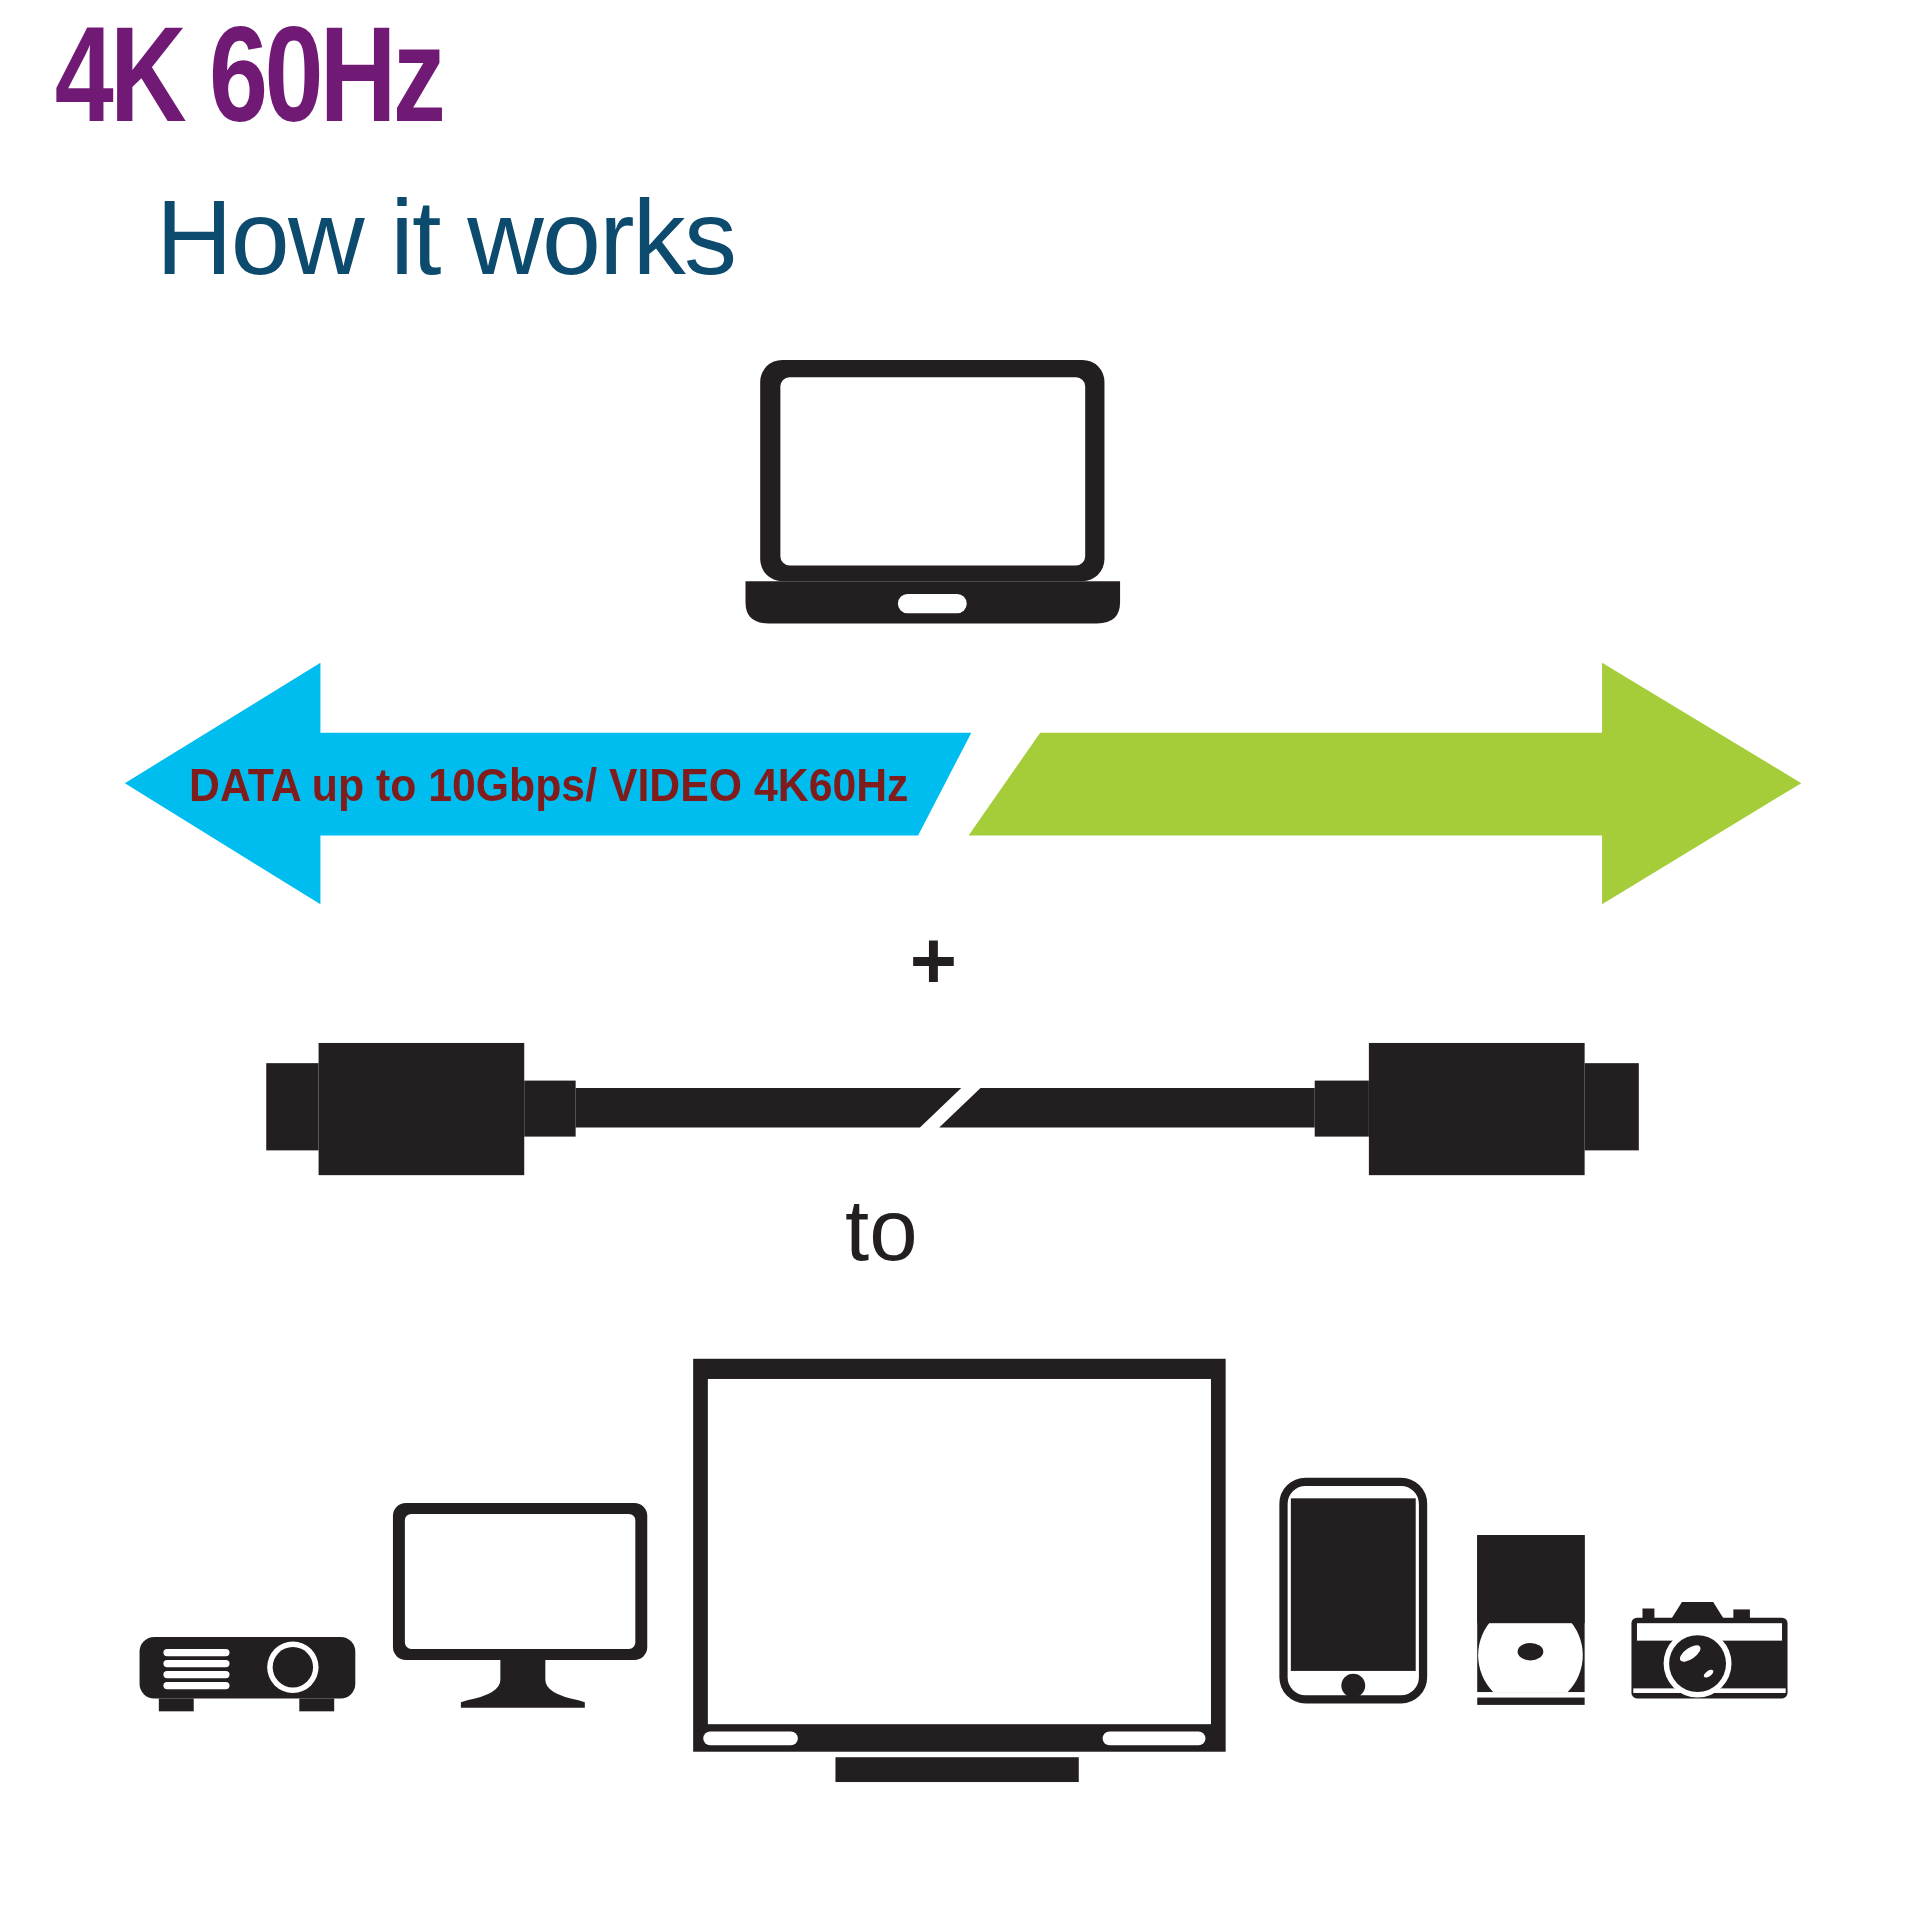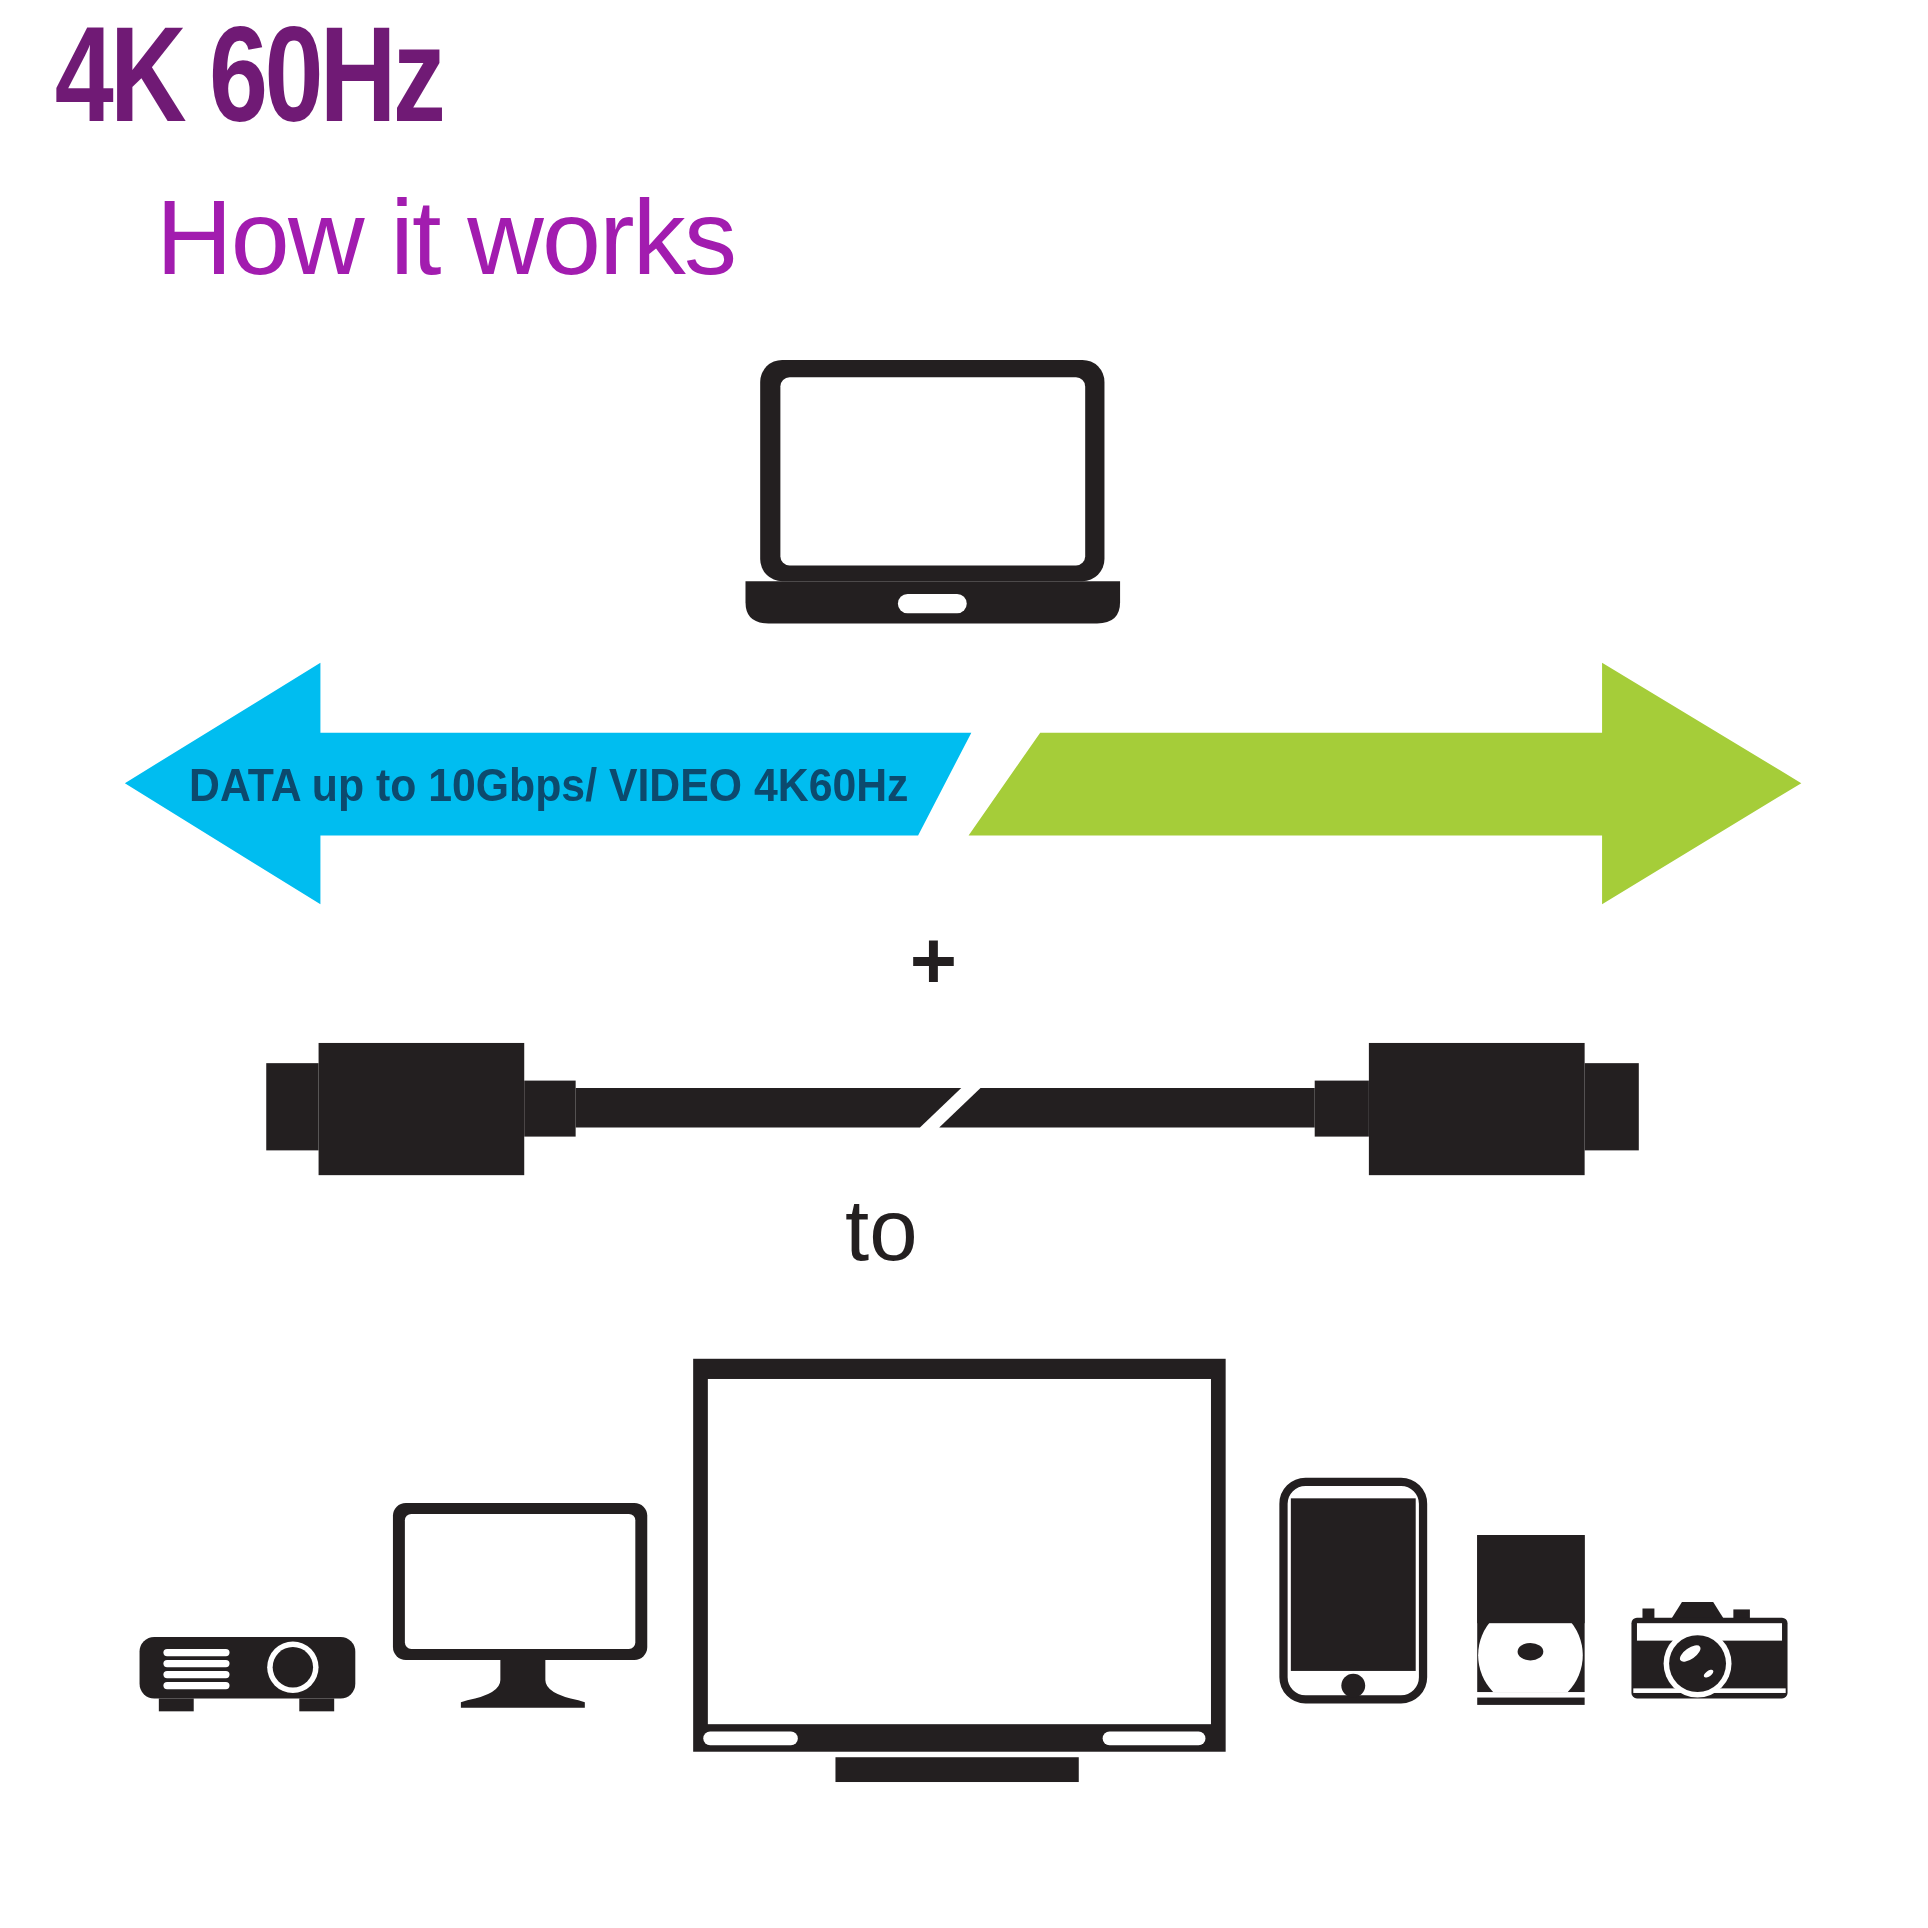--- a/index.html
+++ b/index.html
@@ -1,23 +1,23 @@
 <!DOCTYPE html>
 <html style="font-size:14.7px"><head>
 <meta charset="utf-8">
 <style>
   html,body{margin:0;padding:0;background:#ffffff;}
   body{width:1928px;height:1928px;position:relative;overflow:hidden;
        font-family:"Liberation Sans", sans-serif;color:#231f20;}
   .canvas{position:absolute;inset:0;}
   .scene{position:absolute;left:0;top:0;}
   .txt{position:absolute;line-height:1;white-space:nowrap;}
-  .title{left:156px;top:184px;font-size:106px;letter-spacing:-1.8px;color:#a21caf;}
+  .title{left:156px;top:184px;font-size:106px;letter-spacing:-1.8px;color:#0c4a6e;}
   .arrow-label{display:flex;align-items:center;justify-content:center;
-               color:#0c4a6e;font-weight:700;font-size:46px;height:103px;
+               color:#7f1d1d;font-weight:700;font-size:46px;height:103px;
                letter-spacing:0px;}
   .arrow-label .inner{transform:scaleX(0.93);transform-origin:center;}
   .label-data{left:125px;top:733px;width:847px;}
   .label-charging{left:1040px;top:733px;width:562px;}
   .plus{left:860px;top:920px;width:147px;text-align:center;
         font-size:81px;font-weight:700;color:#231f20;}
   .to{left:845px;top:1186px;width:184px;
       font-size:87px;color:#231f20;}
   .tv-badge{left:708px;top:1469px;width:503px;height:147px;display:flex;
             align-items:center;justify-content:flex-start;font-size:136px;

